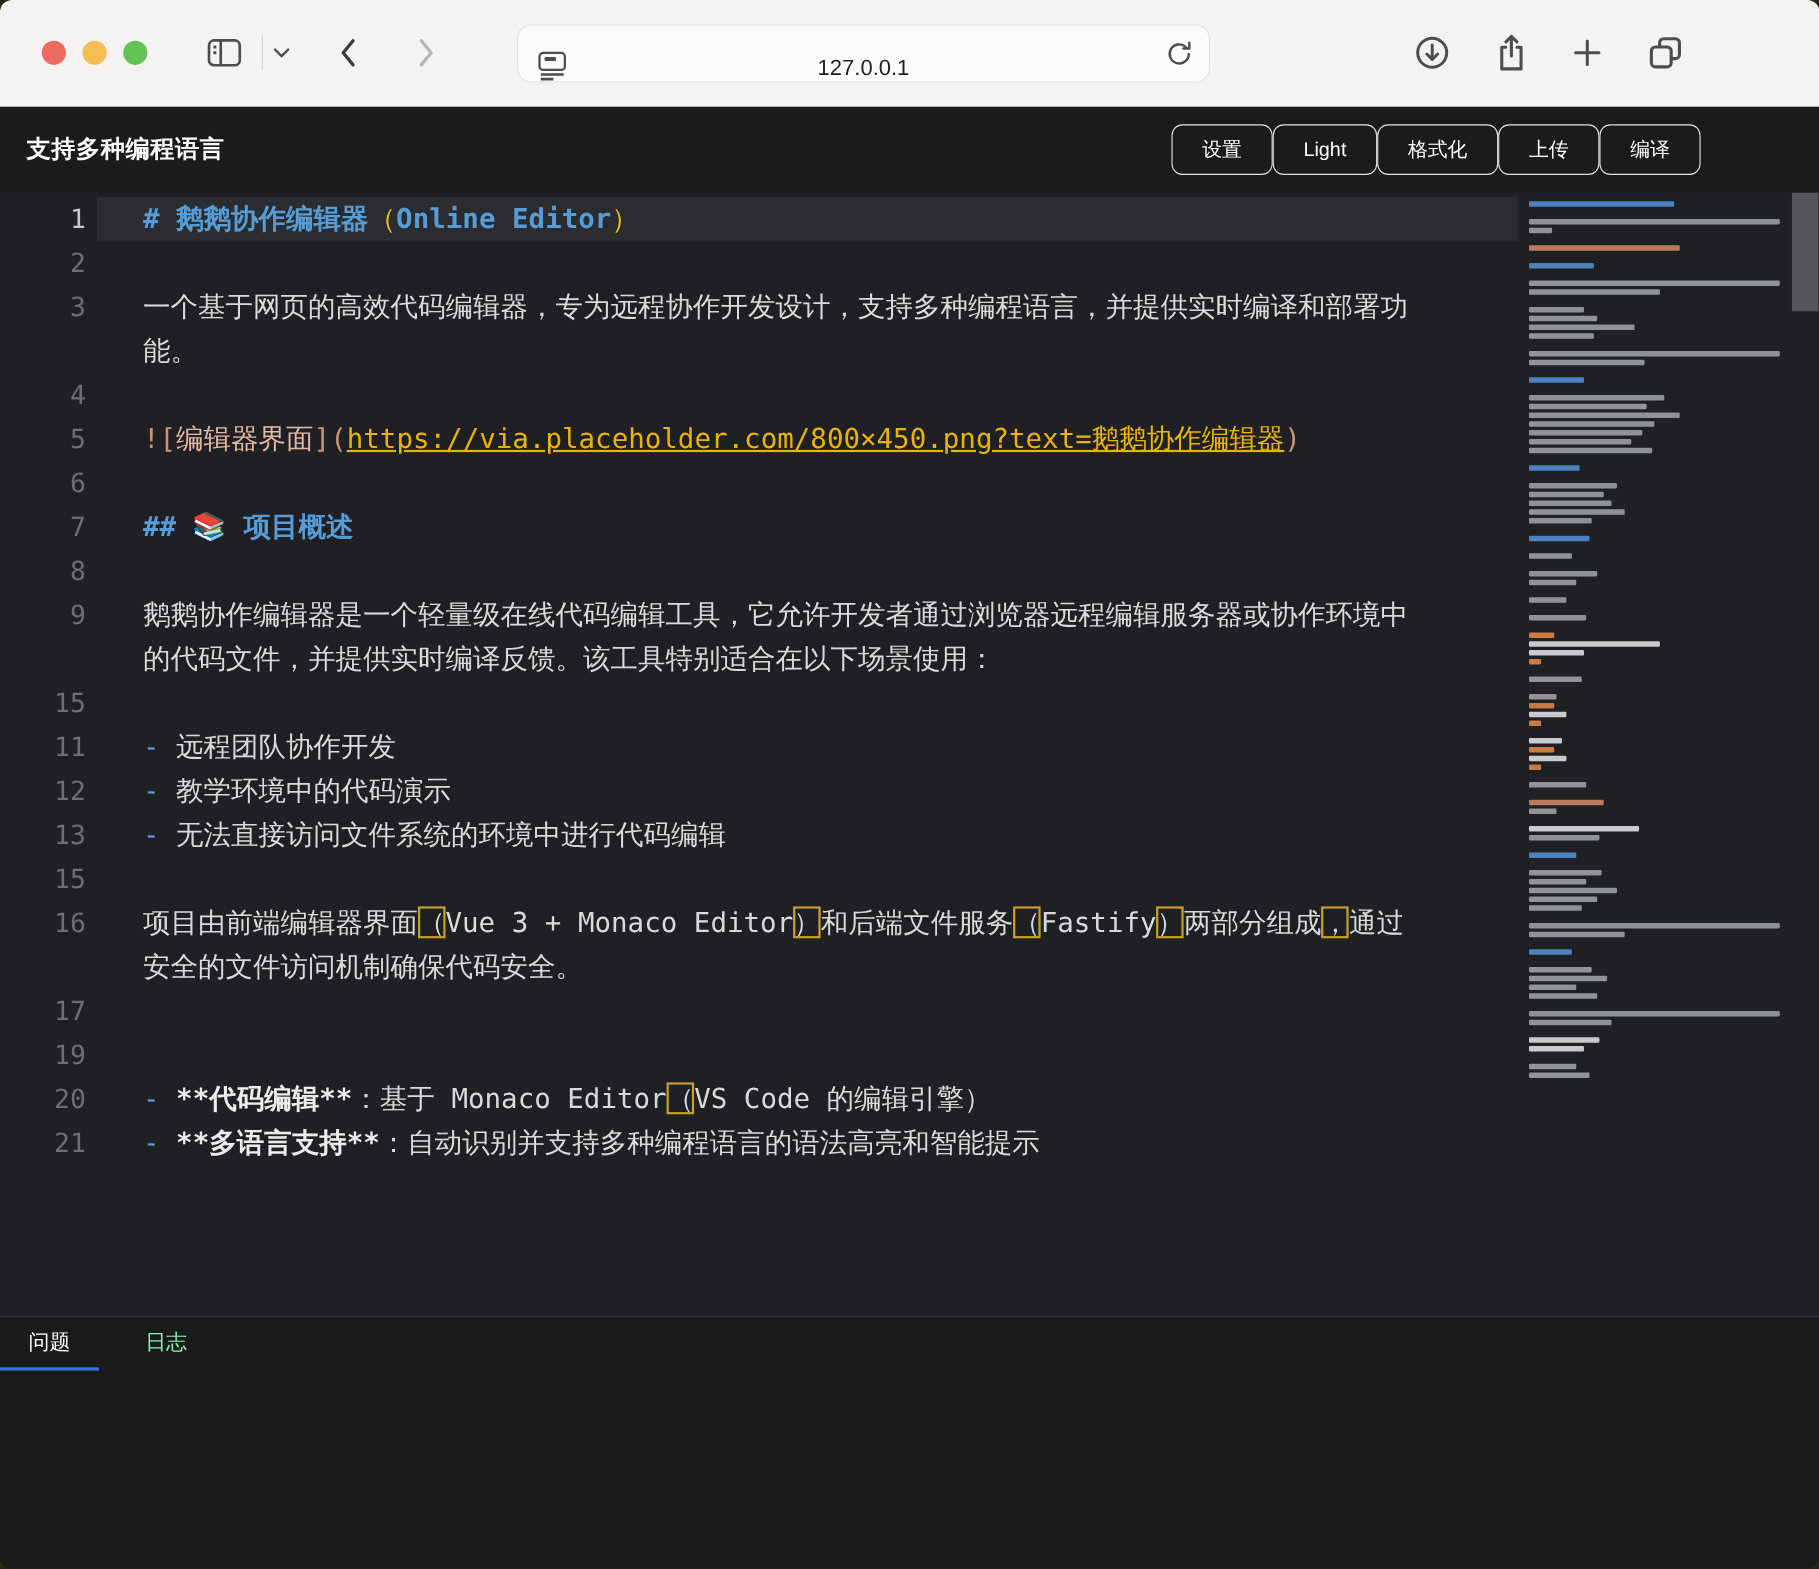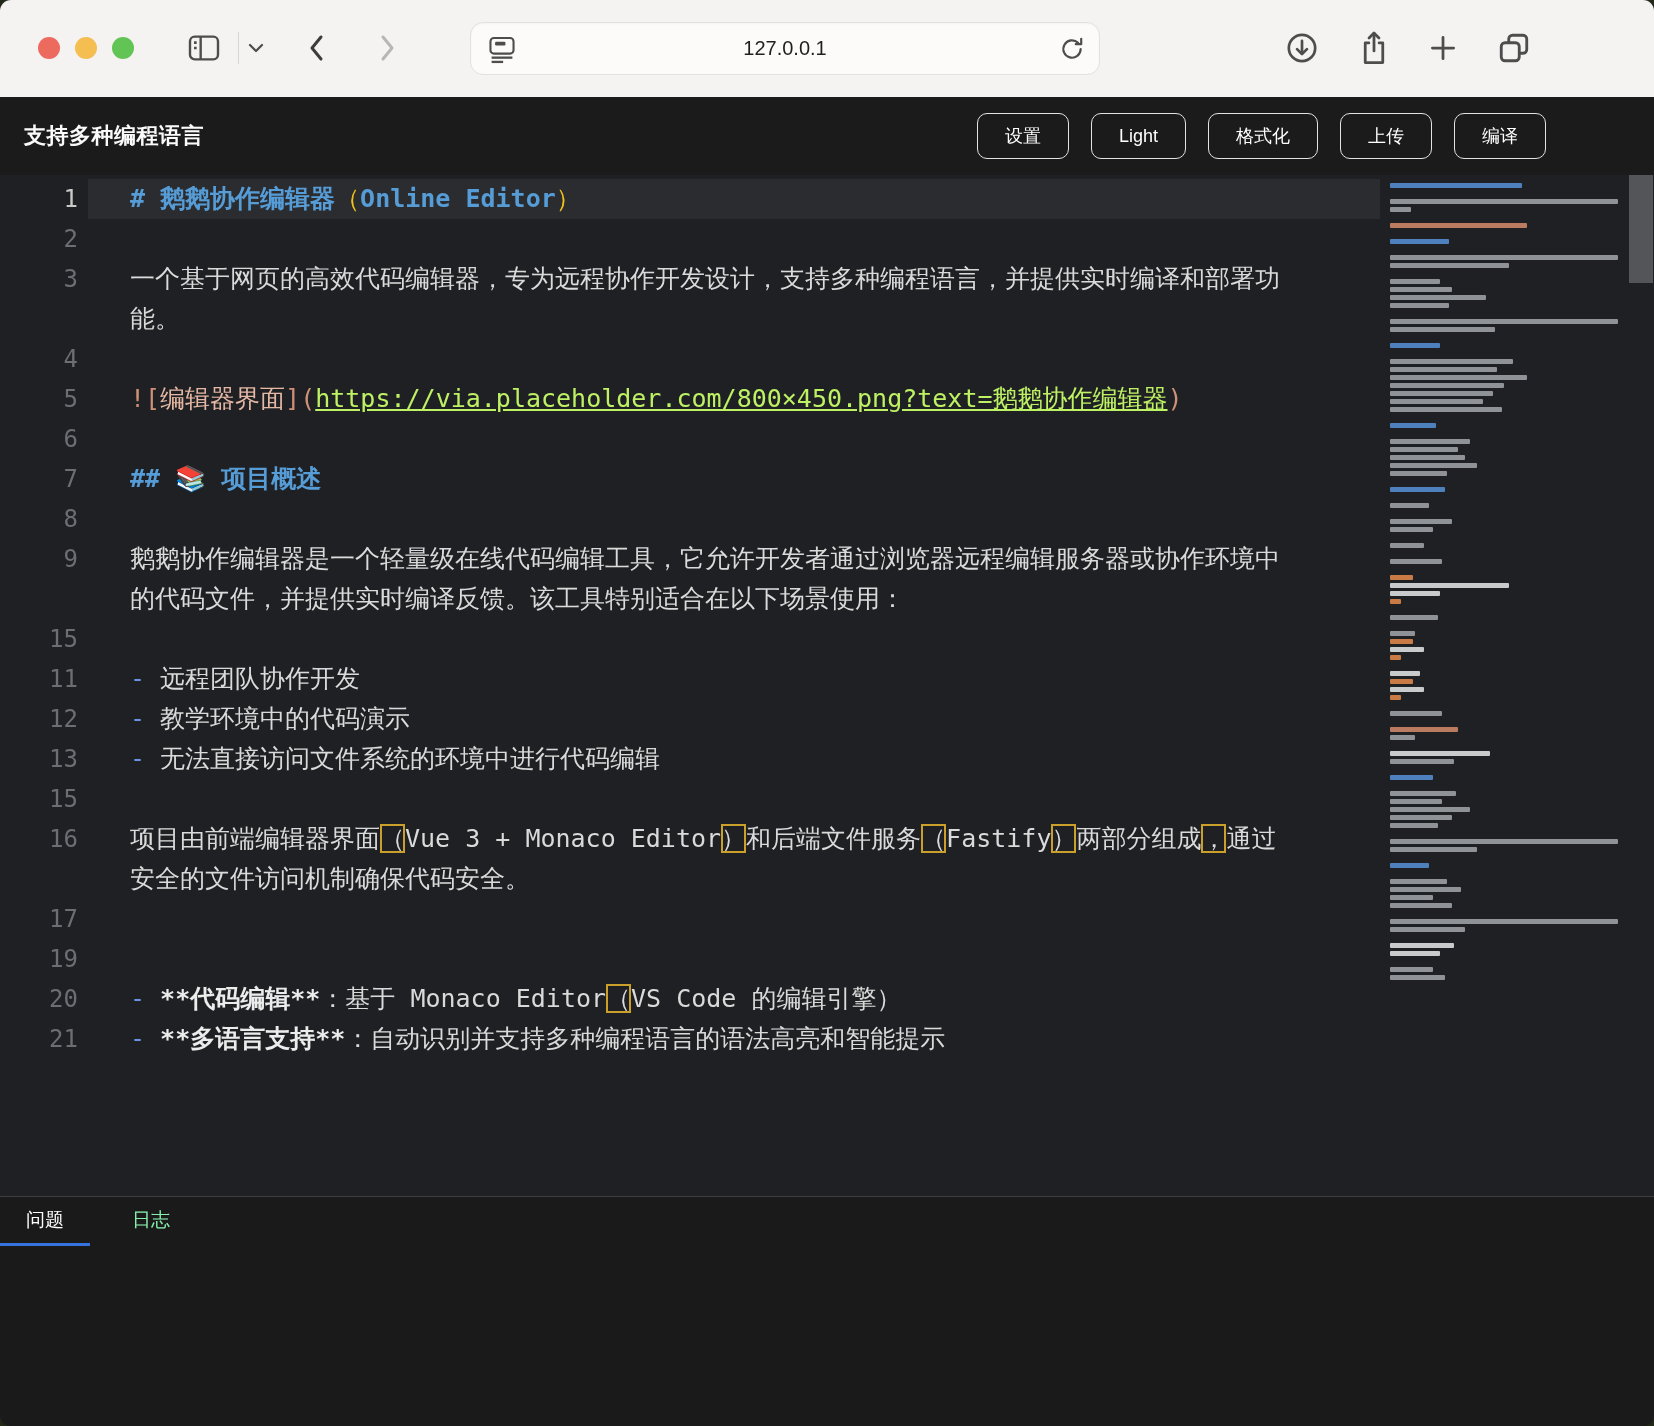--- a/index.html
+++ b/index.html
@@ -10,48 +10,48 @@
   
   .chrome { position:relative; height:97px; flex:none; background:#f4f3f1; }
   .light { position:absolute; top:37px; width:22px; height:22px; border-radius:50%; }
   .l-red { left:38px; background:#ec6a5e; }
   .l-yellow { left:75px; background:#f4bf50; }
   .l-green { left:112px; background:#61c454; }
   .cicon { position:absolute; color:#4d4d4d; }
   .cicon svg { display:block; }
   .divider-v { position:absolute; left:238px; top:32px; width:1px; height:32px; background:#d6d5d2; }
   .addressbar { position:absolute; left:470px; top:22px; width:630px; height:53px; background:#fcfbfa;
-    border:1px solid #e2e1de; border-radius:13px; display:flex; align-items:center; box-shadow:0 1px 2px rgba(0,0,0,.04) inset; }
+    border:1px solid #e2e1de; border-radius:13px; display:flex; align-items:flex-end; box-shadow:0 1px 2px rgba(0,0,0,.04) inset; }
   .url { position:absolute; left:0; right:0; text-align:center; font-size:20px; color:#1f1f1f; }
 
   
   .appheader { height:78px; flex:none; background:#1b1b1b; display:flex; align-items:center; padding:0 108px 0 24px; }
   .apptitle { font-size:22px; font-weight:700; color:#fafafa; letter-spacing:.5px; }
-  .hbtns { margin-left:auto; display:flex; gap:22px; }
+  .hbtns { margin-left:auto; display:flex; }
   .hbtn { height:46px; padding:0 27px; border:1.5px solid #e3e3e3; border-radius:10px; background:transparent;
     color:#ffffff; font-size:18px; font-family:"Liberation Sans",sans-serif; cursor:pointer; }
 
   
   .editor { position:relative; flex:none; height:1021px; background:#1f2023; overflow:hidden; }
   .lines { position:absolute; left:0; top:4px; width:1380px; }
   .row { display:flex; align-items:flex-start; min-height:40px; }
   .row.cur { background:linear-gradient(90deg, rgba(0,0,0,0) 0 88px, rgba(255,255,255,.055) 88px 100%); }
   .ln { flex:none; width:78px; text-align:right; font-family:"DejaVu Sans Mono",monospace; font-size:24px;
     line-height:40px; color:#6b6e72; }
   .ln-cur { color:#c9c9c9; }
   .lc { flex:none; width:1250px; margin-left:52px; font-family:"DejaVu Sans Mono",monospace; font-size:25px;
     line-height:40px; white-space:pre-wrap; word-break:break-all; color:#dadada; min-height:40px; }
   .seg-h { color:#569cd6; font-weight:700; }
   .seg-y { color:#eec11a; }
   .seg-t { color:#dadada; }
   .seg-d { color:#6796e6; }
   .seg-b { color:#ececec; font-weight:700; }
   .seg-lp { color:#ce9178; }
   .seg-alt { color:#e4b8a4; }
-  .seg-url { color:#bef264; text-decoration:underline; }
+  .seg-url { color:#eab308; text-decoration:underline; }
   .seg-box { color:#dadada; outline:2px solid #caa02b; outline-offset:-2px; }
 
   
   .minimap { position:absolute; top:0; bottom:0; right:26px; width:248px; padding:8px 10px 0 10px; }
   .mrow { height:5px; margin-bottom:3px; border-radius:1px; }
   .vscroll { position:absolute; top:0; bottom:0; right:0; width:26px; }
   .vthumb { position:absolute; top:0; right:1px; width:24px; height:108px; background:#595b5e; opacity:.9; }
 
   
   .panel { flex:1; background:#1a1a1b; border-top:1px solid #3e3f41; }

